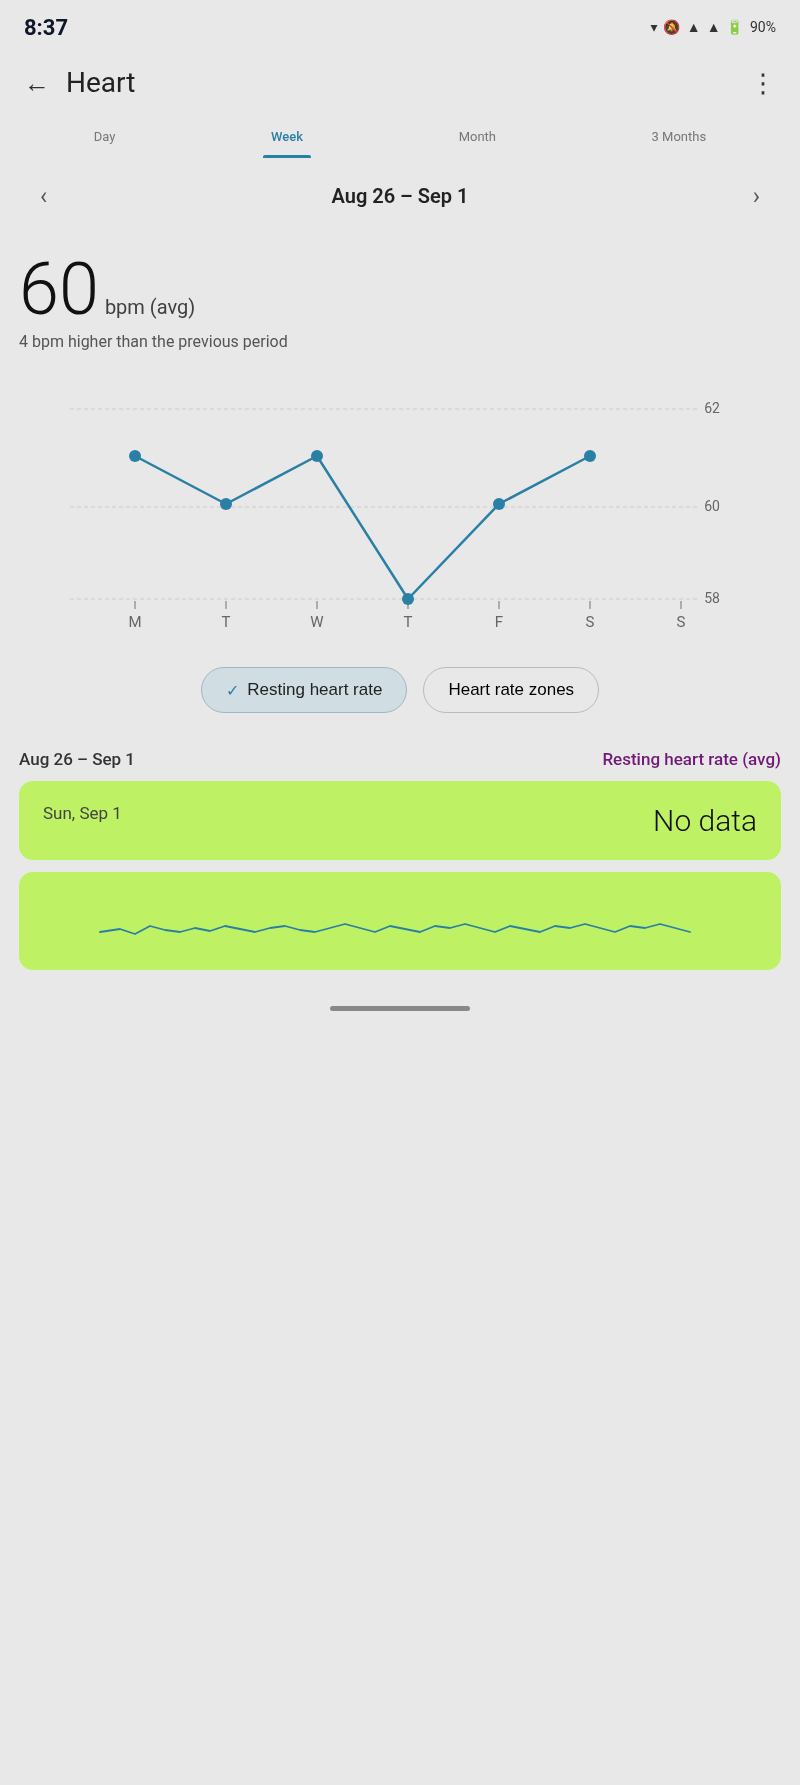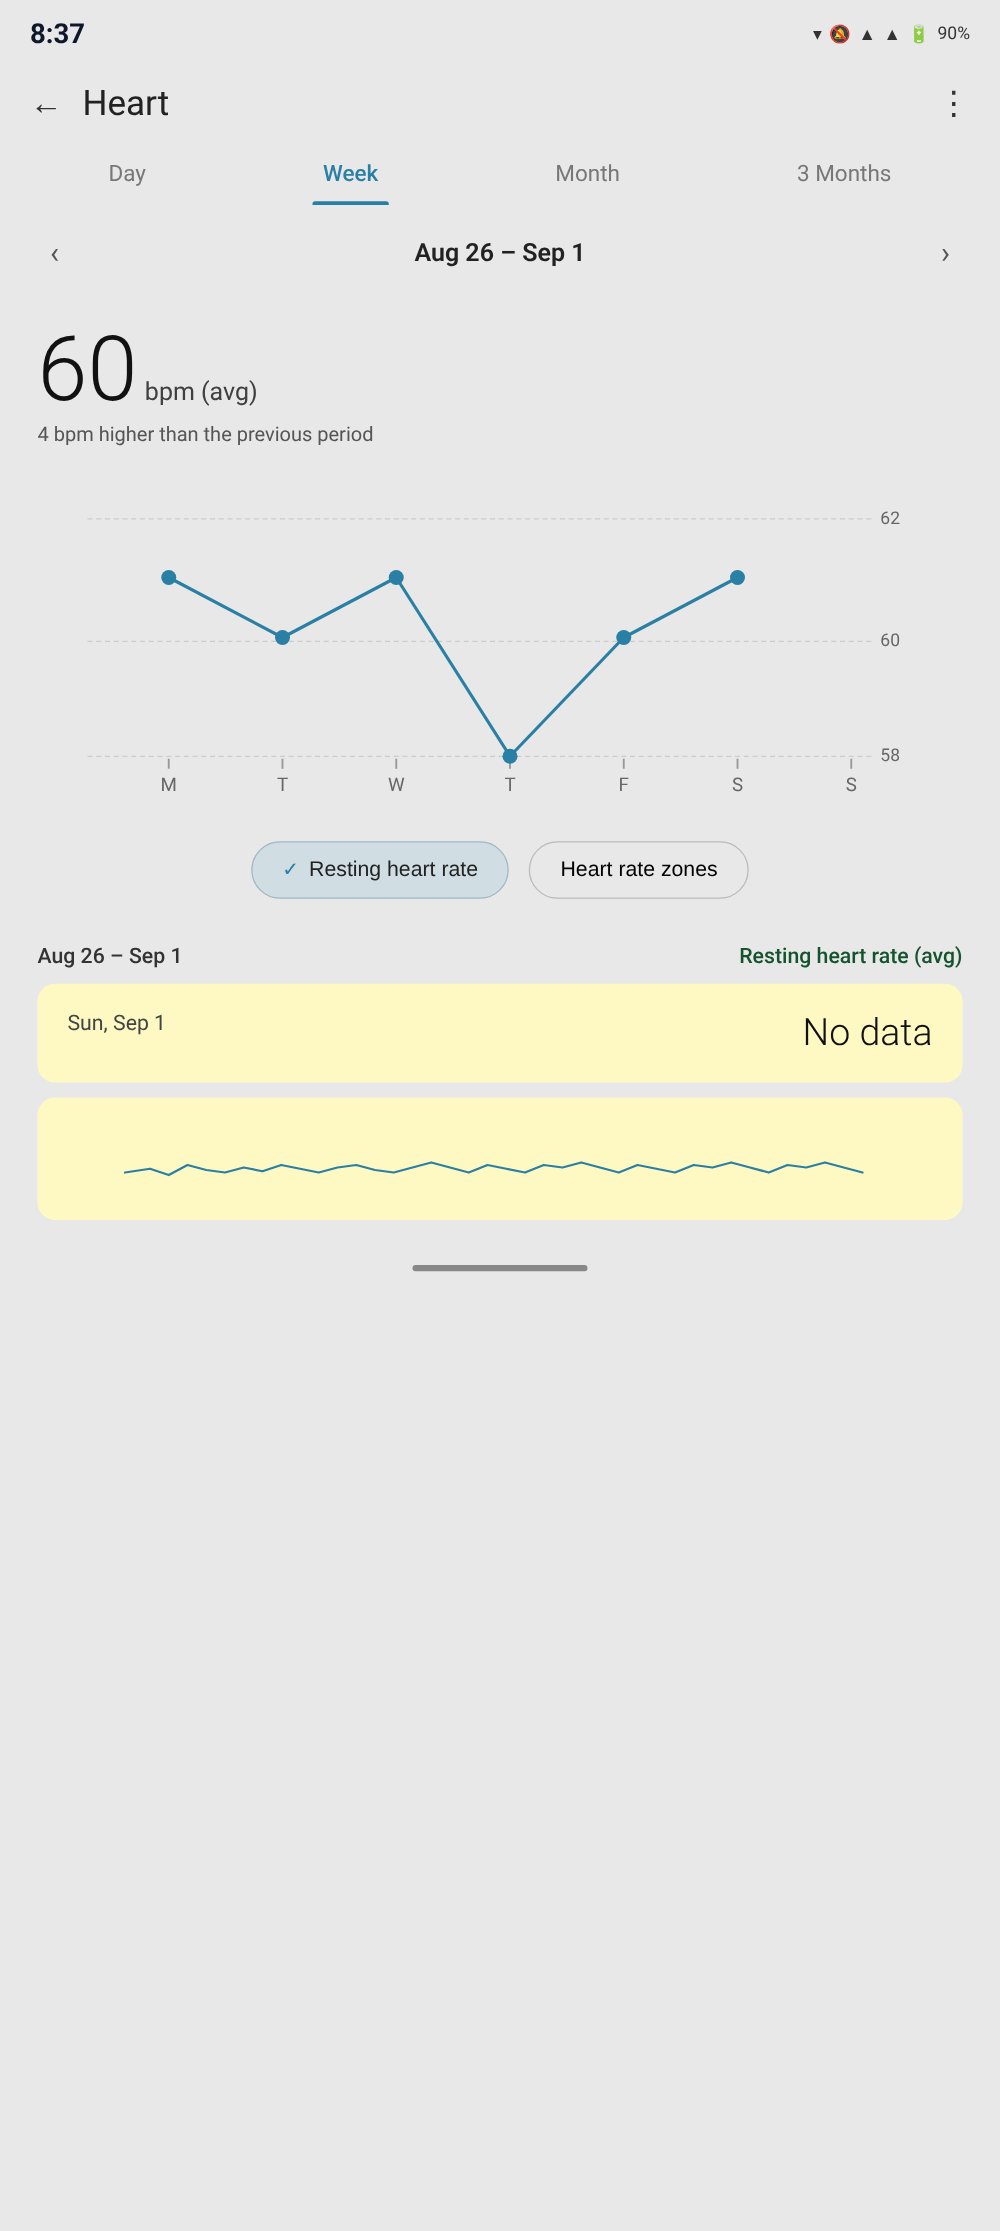--- a/index.html
+++ b/index.html
@@ -67,21 +67,21 @@
     
     .tabs {
       display: flex;
       justify-content: space-around;
       padding: 0 16px;
       border-bottom: none;
       margin-bottom: 0;
     }
     .tab {
       padding: 14px 20px;
-      font-size: 18px;
+      font-size: 13px;
       color: #777;
       cursor: pointer;
       position: relative;
       font-weight: 400;
     }
     .tab.active {
       color: #2a7fa5;
       font-weight: 500;
     }
     .tab.active::after {
@@ -111,21 +111,21 @@
     }
     .date-range {
       font-size: 20px;
       font-weight: 600;
       color: #222;
     }
 
     
     .main-content {
       background: #e8e8e8;
-      padding: 0 30px;
+      padding: 0 19px;
     }
 
     
     .bpm-display {
       padding: 20px 0 8px;
     }
     .bpm-value-row {
       display: flex;
       align-items: baseline;
       gap: 6px;
@@ -193,32 +193,32 @@
       align-items: center;
       padding: 20px 0 12px;
     }
     .stats-left {
       font-size: 17px;
       color: #333;
       font-weight: 500;
     }
     .stats-right {
       font-size: 17px;
-      color: #14532d;
+      color: #701a75;
       font-weight: 500;
     }
 
     
     .day-cards {
       display: flex;
       flex-direction: column;
       gap: 2px;
     }
     .day-card {
-      background: #fef9c3;
+      background: #bef264;
       border-radius: 14px;
       padding: 22px 24px;
       margin-bottom: 10px;
     }
     .day-card-header {
       display: flex;
       justify-content: space-between;
       align-items: flex-start;
     }
     .day-label {

